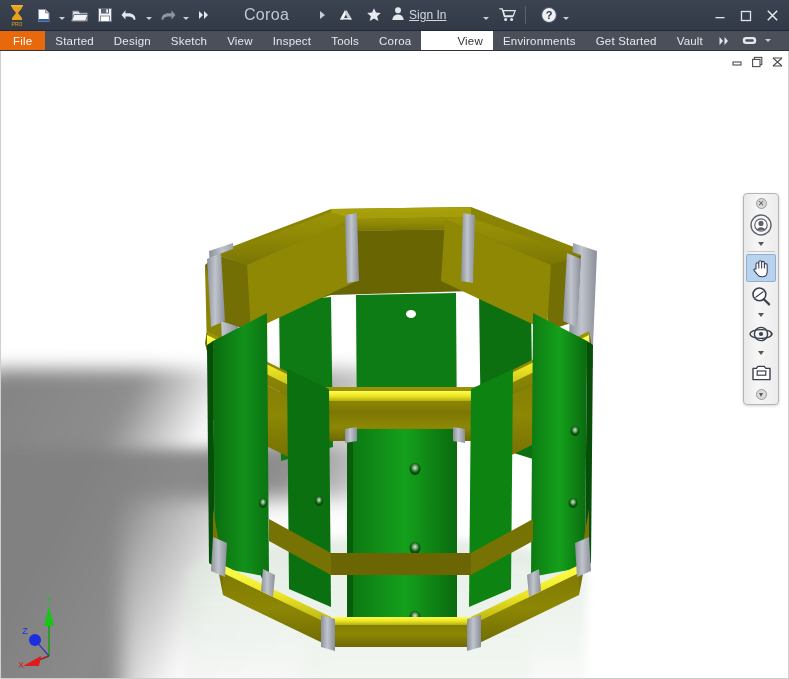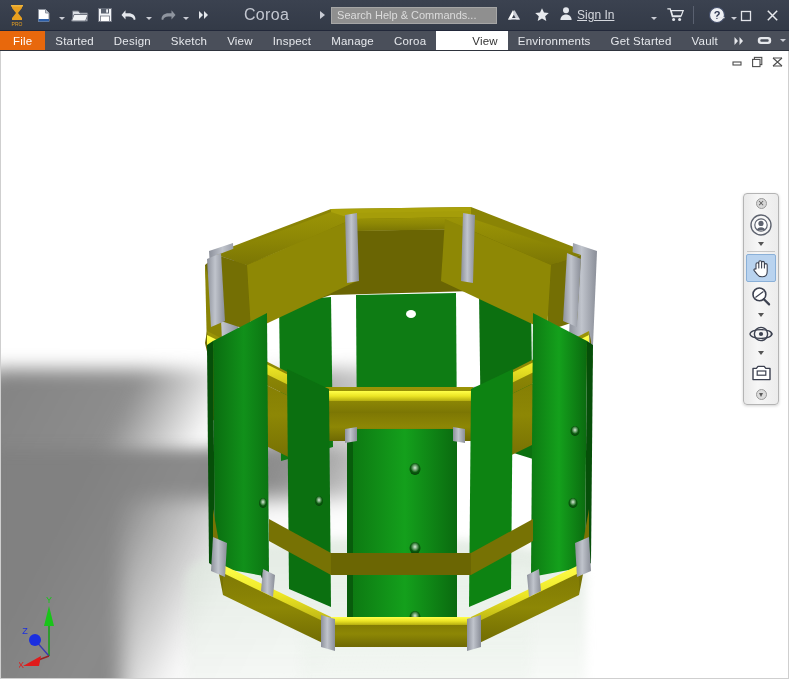--- a/index.html
+++ b/index.html
@@ -256,21 +256,20 @@
         </svg>
       </div>
     </div>
 
     <div class="doc-title">Coroa</div>
 
     <div class="title-arrow">
         <i class="caret-rt"></i>
       </div>
 
-    <input class="searchbox" type="text" placeholder="Search Help &amp; Commands..." style="">
 
     <div class="tb-icon" title="A360">
       <svg width="16" height="16" viewBox="0 0 16 16">
         <path d="M2 12.5l5-9.5 1.6 3-3.4 6.5z" fill="#ffffff"></path>
         <path d="M8.5 3l5.5 9.5h-3.6l-3.4-6.2z" fill="#c9ccd3"></path>
         <path d="M3.5 11h9l1.4 1.5h-12z" fill="#e8eaee"></path>
       </svg>
     </div>
 
     <div class="tb-icon" title="Favorites">
@@ -333,21 +332,21 @@
     </div>
   </div>
 
   <div class="ribbon">
     <div class="tab file">File</div>
     <div class="tab">Started</div>
     <div class="tab">Design</div>
     <div class="tab">Sketch</div>
     <div class="tab">View</div>
     <div class="tab">Inspect</div>
-    <div class="tab">Manage</div>
+    <div class="tab">Tools</div>
     <div class="tab">Coroa</div>
     <div class="tab active">View</div>
     <div class="tab">Environments</div>
     <div class="tab">Get Started</div>
     <div class="tab">Vault</div>
 
     <div class="tab-ov">
       <svg width="14" height="10" viewBox="0 0 14 10">
         <path d="M1.5 1l3.5 4-3.5 4z" fill="#e6e8ec"></path>
         <path d="M6.5 1l3.5 4-3.5 4z" fill="#e6e8ec"></path>

